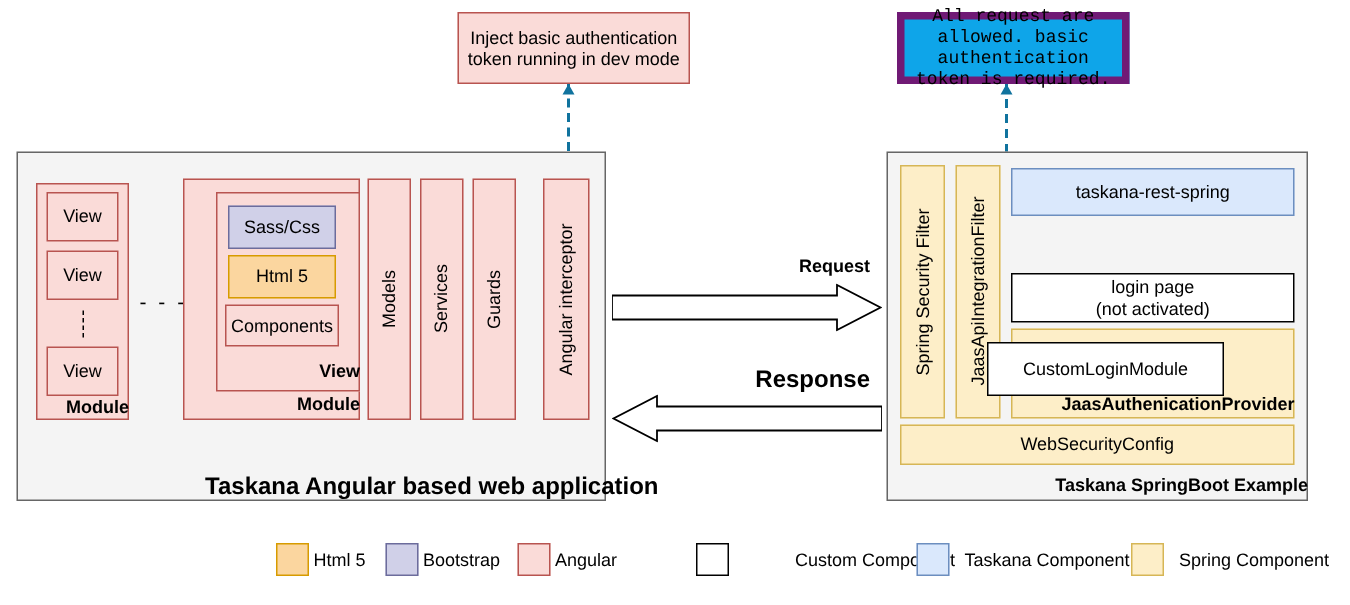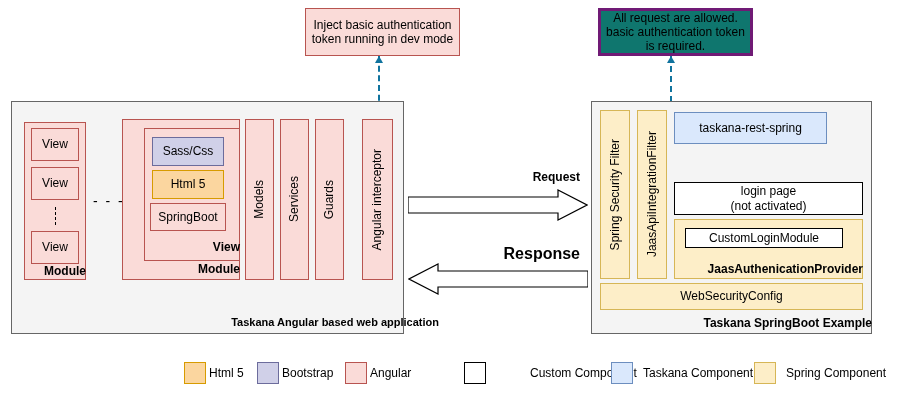--- a/index.html
+++ b/index.html
@@ -56,22 +56,23 @@
   }
   .html5 {
     background: #fbd69f;
     border: 1px solid #d79b00;
   }
   .note-angular {
     background: #fadbd8;
     border: 1px solid #b85450;
   }
   .note-spring {
-    background: #0f766e;
-    border: 3px solid #701a75;
+    background: #0ea5e9;
+    border: 5px solid #701a75;
+    font-family: Liberation Mono, monospace;
   }
 
   .vert {
     writing-mode: vertical-rl;
     transform: rotate(180deg);
   }
 
   .label-static {
     position: absolute;
     text-align: right;
@@ -159,21 +160,21 @@
   </div>
   <div class="abs angular" style="left:144px; top:128px; width:96px; height:133px; border-width:1px;">
   </div>
   <div class="abs bootstrap ctr" style="left:152px; top:137px; width:72px; height:29px; font-size:12px;">
     <span>Sass/Css</span>
   </div>
   <div class="abs html5 ctr" style="left:152px; top:170px; width:72px; height:29px; font-size:12px;">
     <span>Html 5</span>
   </div>
   <div class="abs angular ctr" style="left:150px; top:203px; width:76px; height:28px; font-size:12px;">
-    <span>SpringBoot</span>
+    <span>Components</span>
   </div>
   <div class="label-static" style="left:144px; top:240px; width:96px; font-size:12px;">
     <span>View</span>
   </div>
   <div class="label-static" style="left:122px; top:262px; width:118px; font-size:12px;">
     <span>Module</span>
   </div>
 
   <div class="abs angular ctr" style="left:245px; top:119px; width:29px; height:161px;">
     <span class="vert" style="font-size:12px;">Models</span>
@@ -182,21 +183,21 @@
     <span class="vert" style="font-size:12px;">Services</span>
   </div>
   <div class="abs angular ctr" style="left:315px; top:119px; width:29px; height:161px;">
     <span class="vert" style="font-size:12px;">Guards</span>
   </div>
   <div class="abs angular ctr" style="left:362px; top:119px; width:31px; height:161px;">
     <span class="vert" style="font-size:12px;">Angular interceptor</span>
   </div>
 
 
-  <div class="label-static" style="left:11px; top:316px; width:428px; font-size:11px;">
+  <div class="label-static" style="left:11px; top:316px; width:428px; font-size:16px;">
     <span>Taskana Angular based web application</span>
   </div>
 
   <div class="label-static" style="left:420px; top:170px; width:160px; font-size:12px;">
     <span>Request</span>
   </div>
   <svg class="abs" style="left:408px; top:189px; width:180px; height:32px;" viewBox="0 0 180 32">
     <polygon points="0,8 150,8 150,1 179,16 150,31 150,24 0,24" fill="#ffffff" stroke="#000000" stroke-width="1.2"></polygon>
   </svg>
 
@@ -210,32 +211,32 @@
   <div class="abs panel" style="left:591px; top:101px; width:281px; height:233px;">
   </div>
 
   <div class="abs spring ctr" style="left:600px; top:110px; width:30px; height:169px;">
     <span class="vert" style="font-size:12px;">Spring Security Filter</span>
   </div>
   <div class="abs spring ctr" style="left:637px; top:110px; width:30px; height:169px;">
     <span class="vert" style="font-size:12px;">JaasApiIntegrationFilter</span>
   </div>
 
-  <div class="abs taskana ctr" style="left:674px; top:112px; width:153px; height:32px; font-size:12px;">
+  <div class="abs taskana ctr" style="left:674px; top:112px; width:189px; height:32px; font-size:12px;">
     <span>taskana-rest-spring</span>
   </div>
 
   <div class="abs custom ctr" style="left:674px; top:182px; width:189px; height:33px; font-size:12px; flex-direction:column;">
     <span>login page</span>
     <span>(not activated)</span>
   </div>
 
   <div class="abs spring" style="left:674px; top:219px; width:189px; height:60px;">
   </div>
-  <div class="abs custom ctr" style="left:685px; top:228px; width:158px; height:20px; font-size:12px;">
+  <div class="abs custom ctr" style="left:658px; top:228px; width:158px; height:36px; font-size:12px;">
     <span>CustomLoginModule</span>
   </div>
   <div class="label-static" style="left:674px; top:262px; width:189px; font-size:12px;">
     <span>JaasAuthenicationProvider</span>
   </div>
 
   <div class="abs spring ctr" style="left:600px; top:283px; width:263px; height:27px; font-size:12px;">
     <span>WebSecurityConfig</span>
   </div>
 

